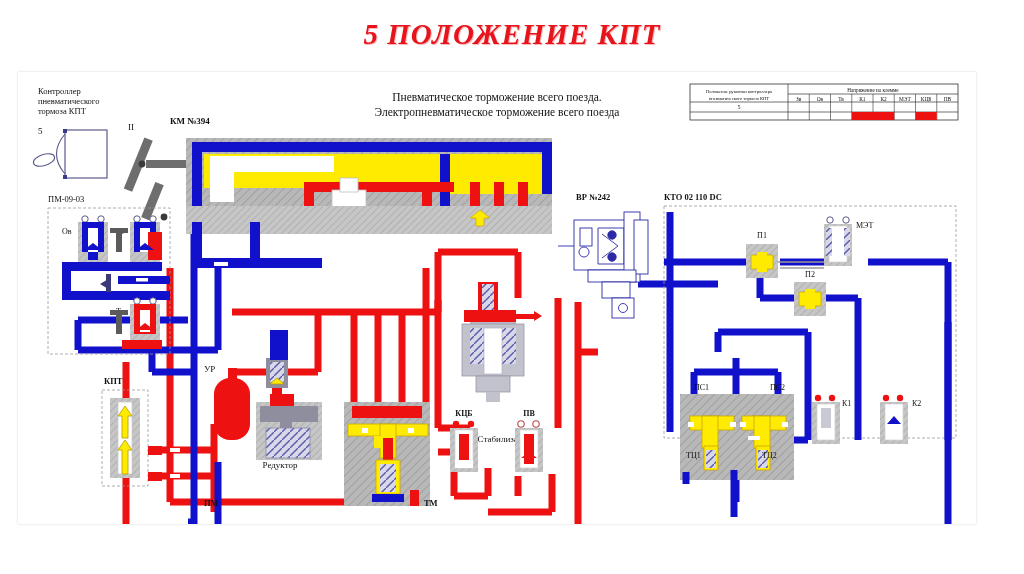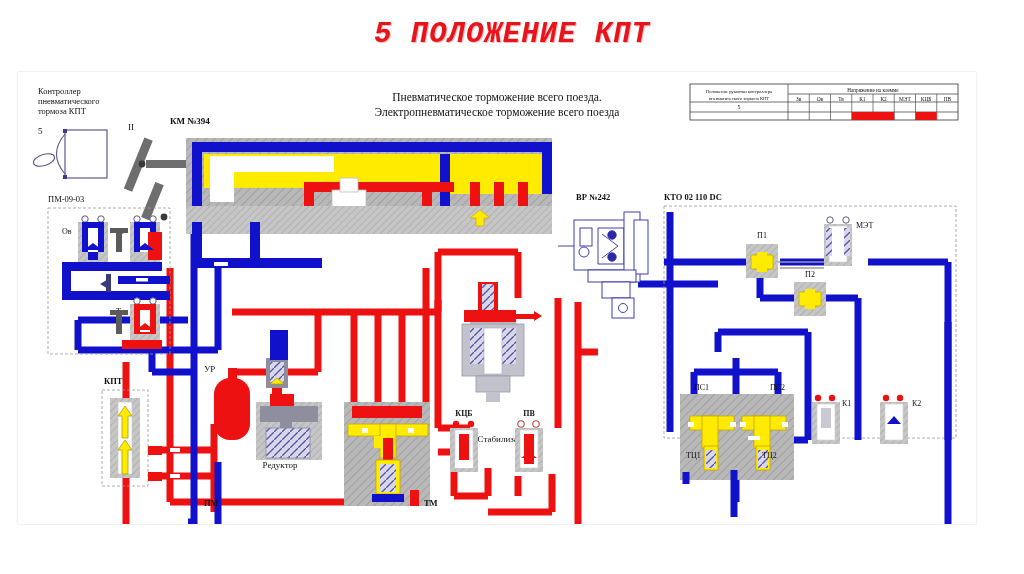--- a/index.html
+++ b/index.html
@@ -1,21 +1,21 @@
 <!DOCTYPE html>
 <html><head>
 <meta charset="utf-8">
 <title>5 ПОЛОЖЕНИЕ КПТ</title>
 <style>
   html,body{margin:0;padding:0;background:#ffffff;}
   body{width:1024px;height:574px;overflow:hidden;font-family:"Liberation Serif",serif;}
   #stage{position:relative;width:1024px;height:574px;background:#ffffff;}
   #title{
     position:absolute;left:0;top:18px;width:1024px;text-align:center;
-    font-family:Liberation Mono, monospace;font-weight:bold;font-style:italic;
+    font-family:Liberation Serif, serif;font-weight:bold;font-style:italic;
     font-size:29px;color:#e8141c;letter-spacing:1px;
     text-shadow:1px 1px 0 #f7b9bb;
   }
   #canvas{
     position:absolute;left:18px;top:72px;width:958px;height:452px;background:#ffffff;
     box-shadow:0 0 2px rgba(0,0,0,0.18);
   }
   svg{display:block;}
   .lbl{font-family:"Liberation Serif",serif;fill:#111;}
 </style>

